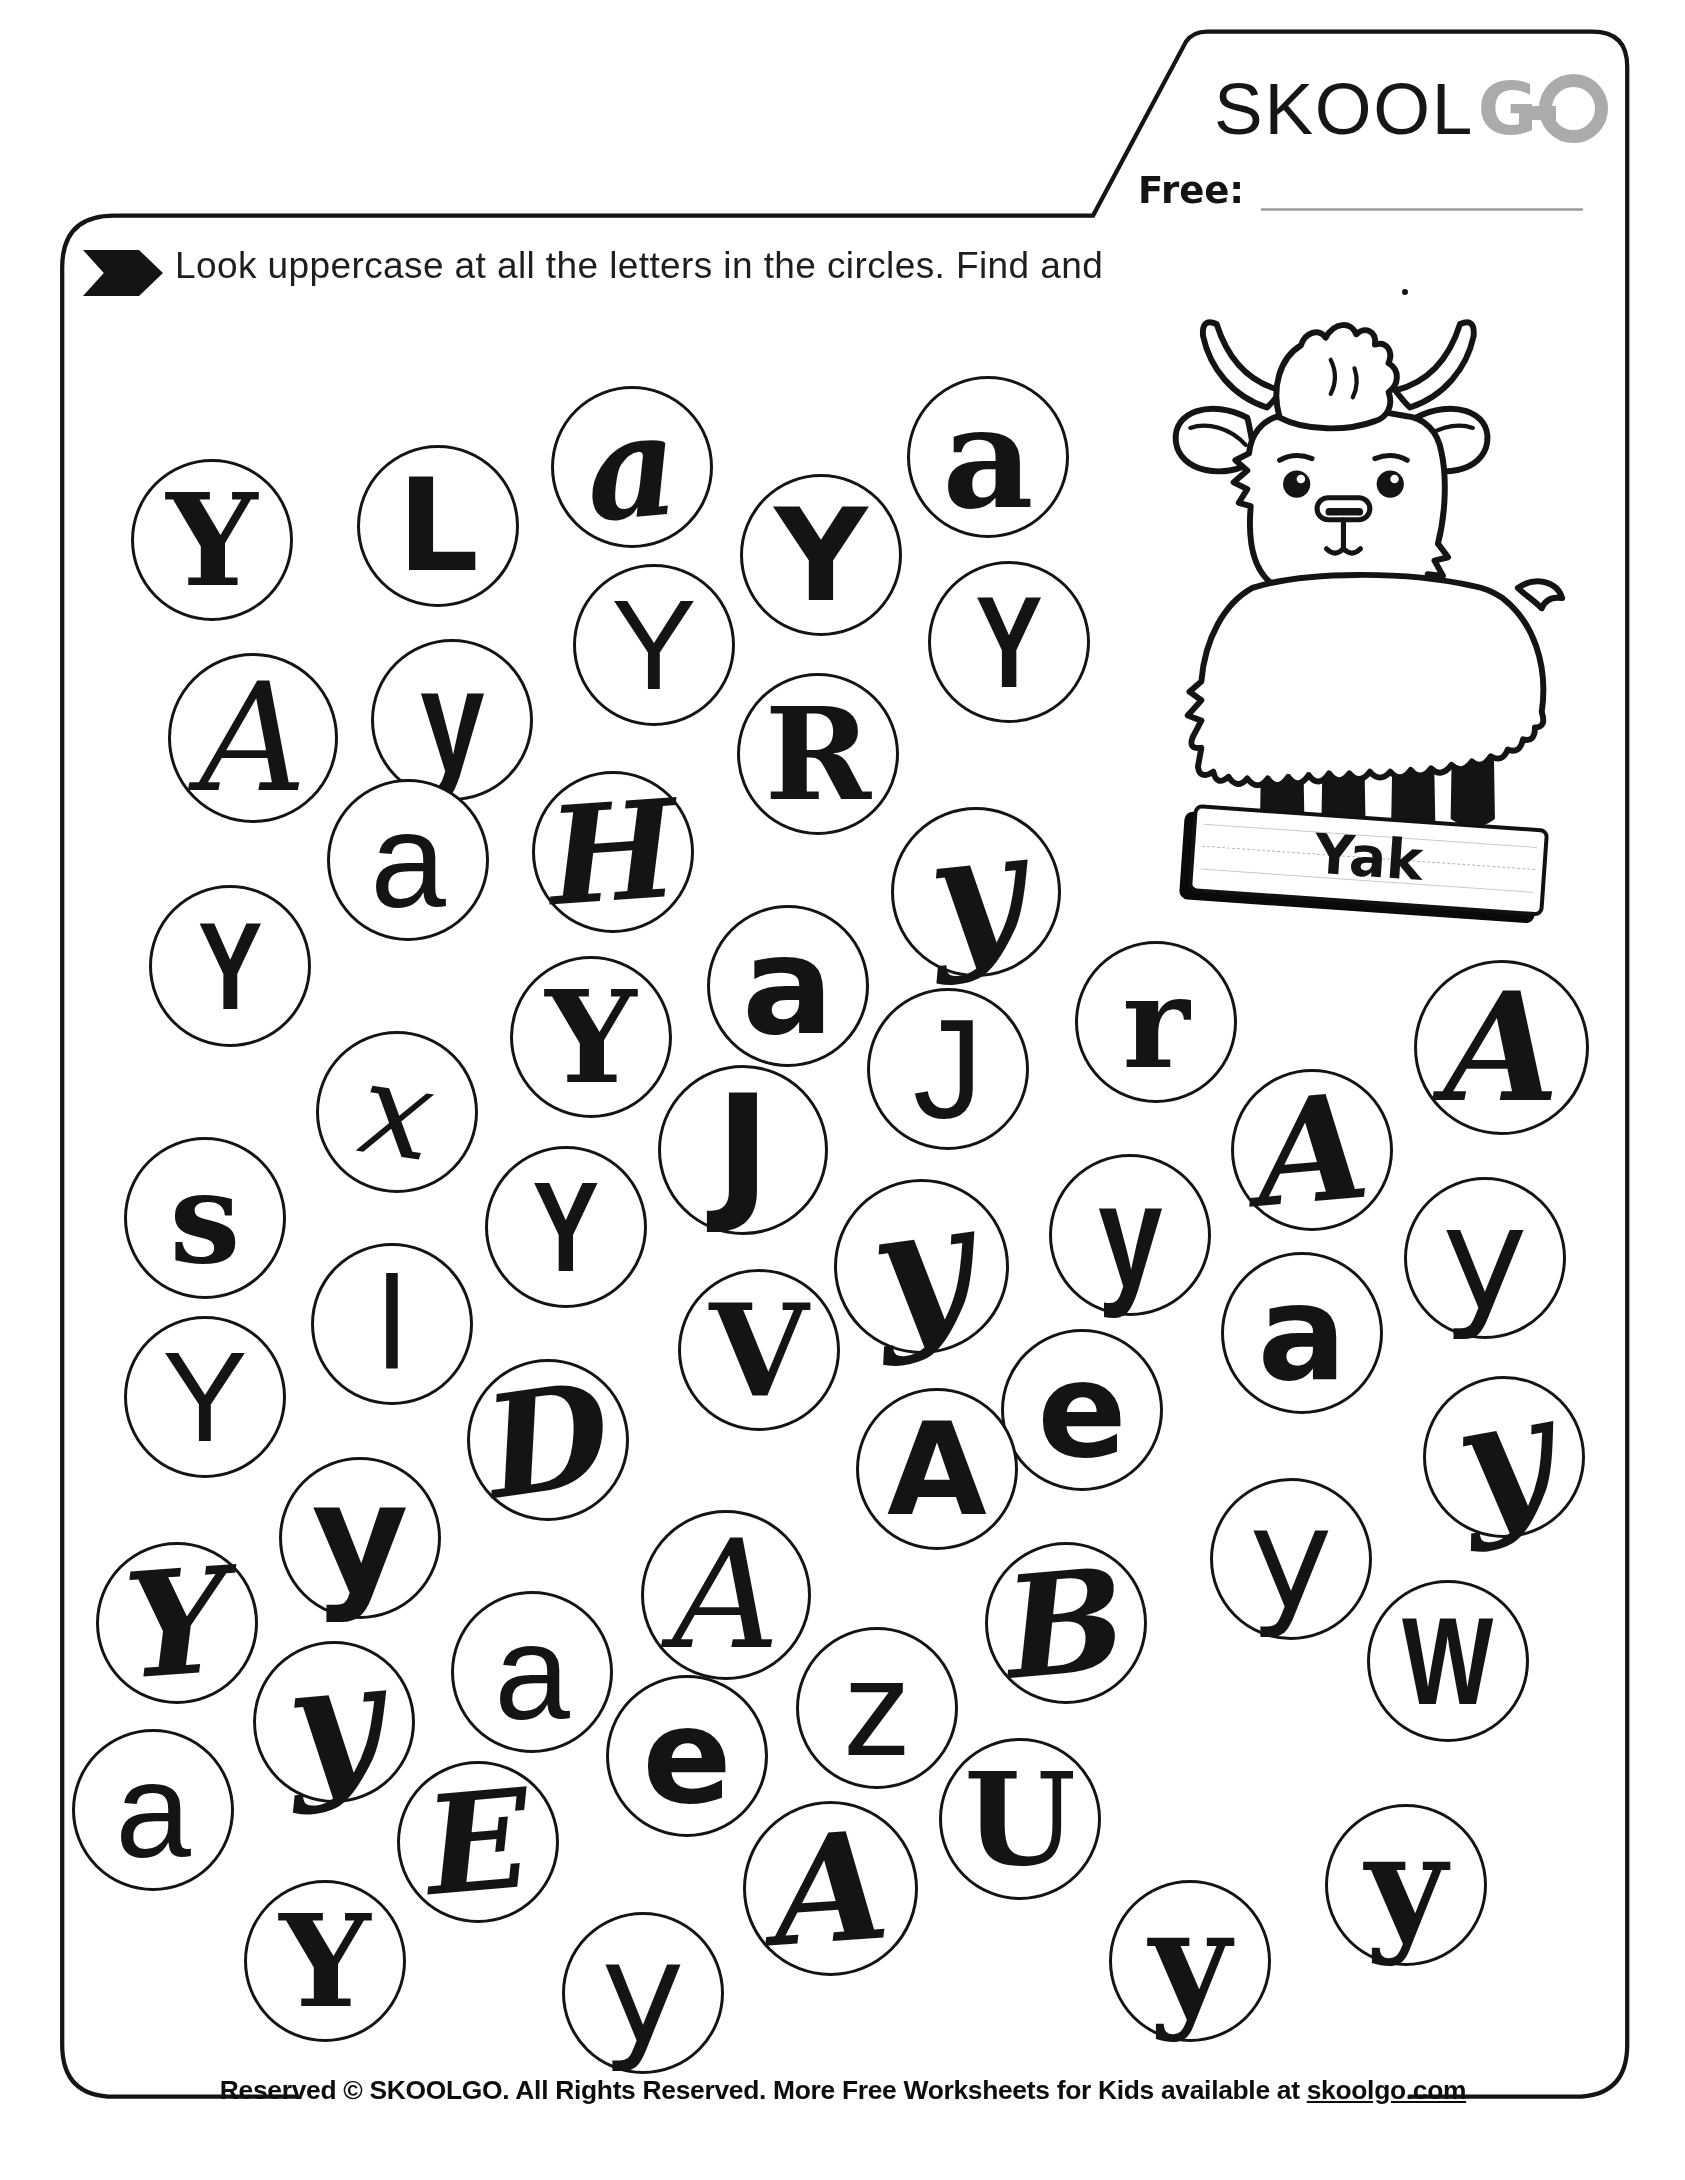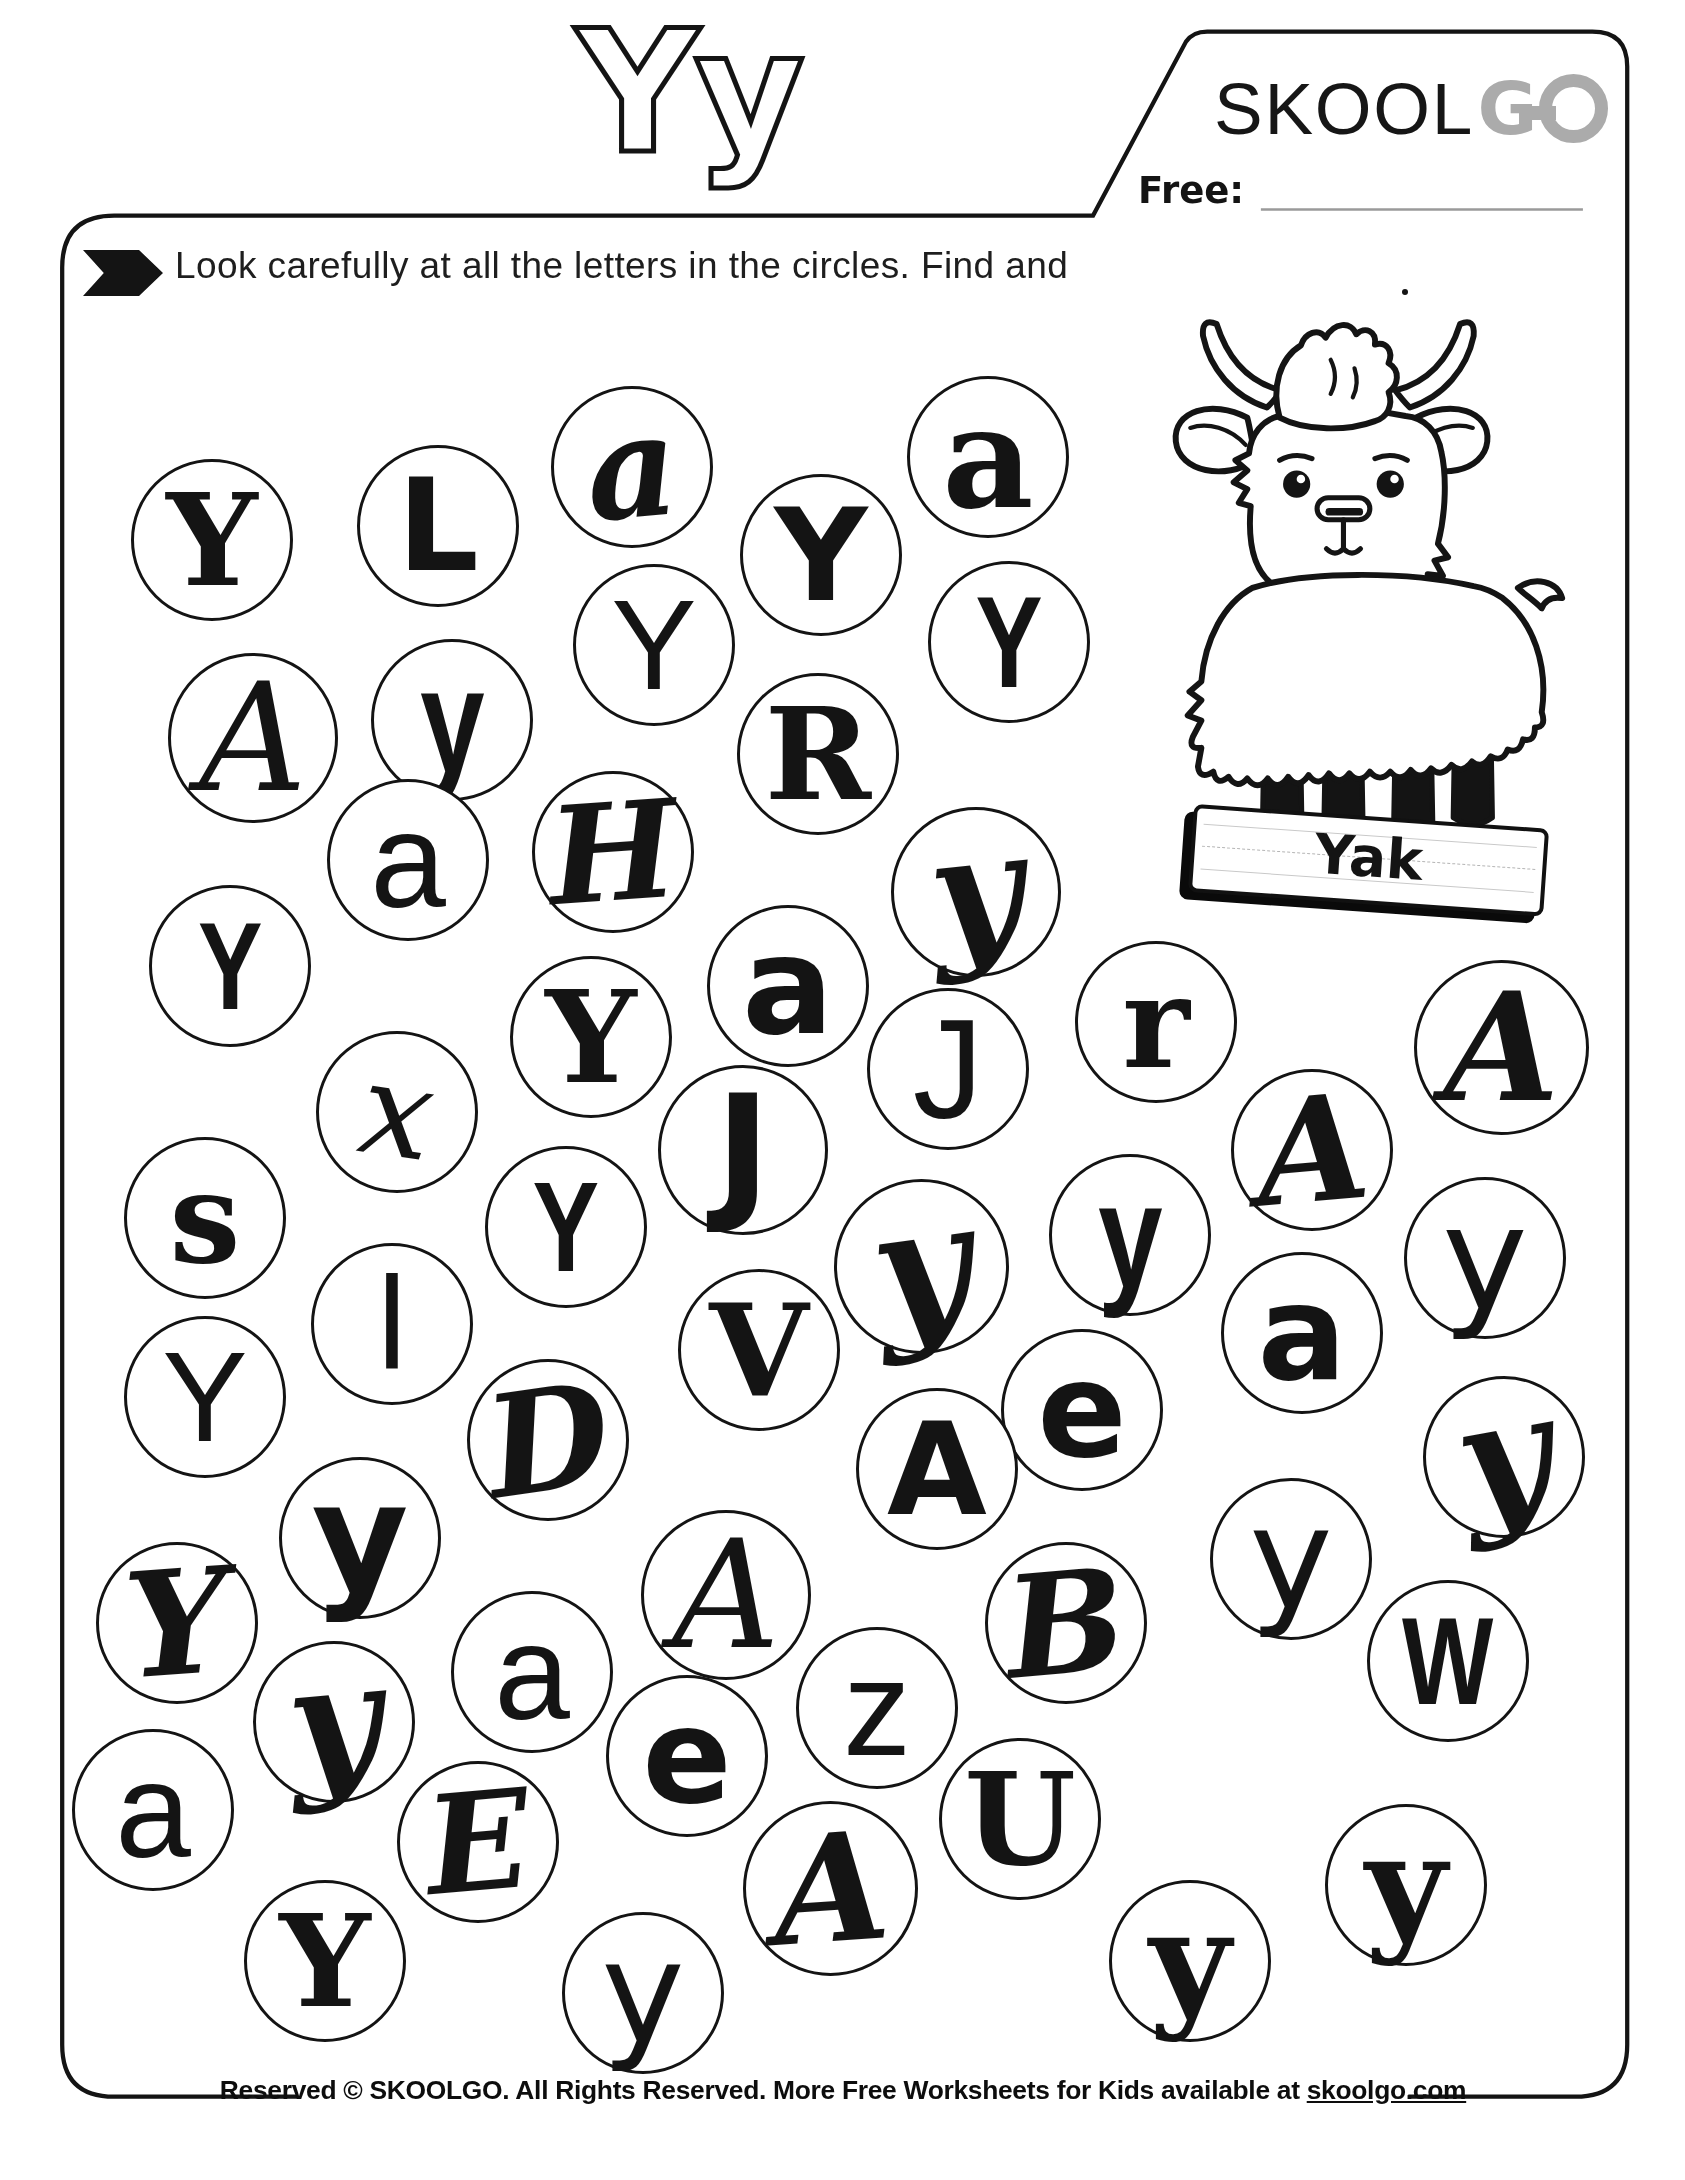--- a/index.html
+++ b/index.html
@@ -60,32 +60,31 @@
 </head>
 <body>
 
 <div id="page">
 
   <svg class="abs" style="left:0;top:0;" width="1686" height="2181" viewBox="0 0 1979 2560">
     <path d="M350 2461 H134 Q73 2461 73 2400 V314 Q73 253 134 253 H1283 L1392 49 Q1400 37 1417 37 H1869 Q1910 37 1910 78 V2400 Q1910 2461 1849 2461 H1653" fill="none" stroke="#141414" stroke-width="5"></path>
     <line x1="1480" y1="246" x2="1858" y2="246" stroke="#9a9a9a" stroke-width="3"></line>
   </svg>
 
-  <div class="abs outline-letters">Yy</div>
 
   <div class="abs logo">
     <span class="logo-skool">SKOOL</span>
       <span class="logo-g">G</span>
       <span class="logo-mag"></span>
   </div>
 
   <div class="abs name-row">Free:</div>
 
   <div class="abs arrow-flag"></div>
-  <div class="abs instr l1">Look carefully at all the letters in the circles. Find and</div>
+  <div class="abs instr l1">Look uppercase at all the letters in the circles. Find and</div>
 
   <div class="abs" style="left:0;top:0;width:1686px;height:2181px;">
       <div class="c" style="left: 131px; top: 459px; width: 162px; height: 162px;">
         <span class="cl" style="font-size: 128px;">
           <span class="glyph fatserif">Y</span>
         </span>
       </div>
       <div class="c" style="left: 357px; top: 445px; width: 162px; height: 162px;">
         <span class="cl" style="font-size: 128px;">
           <span class="glyph bold">L</span>

